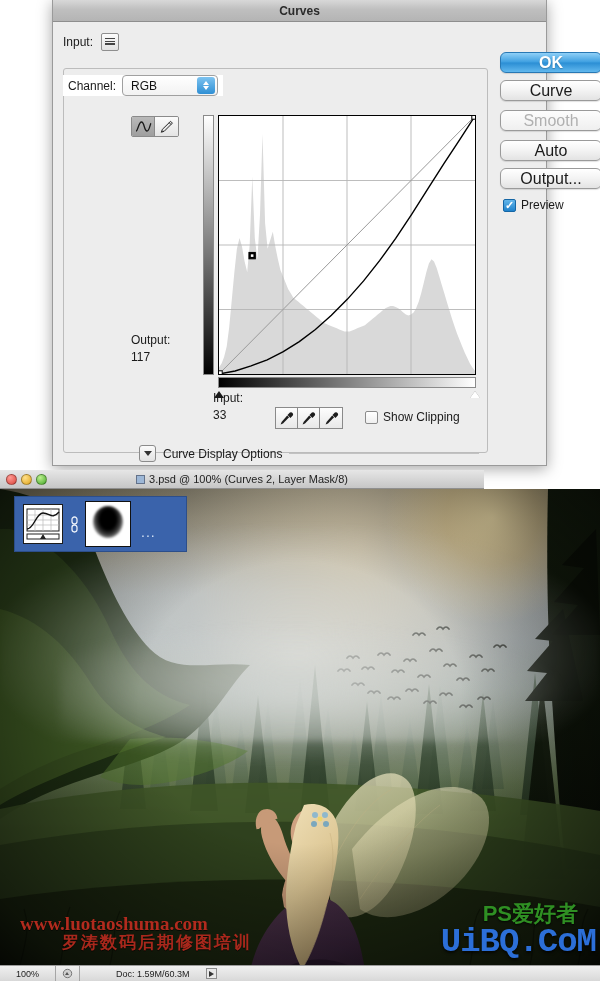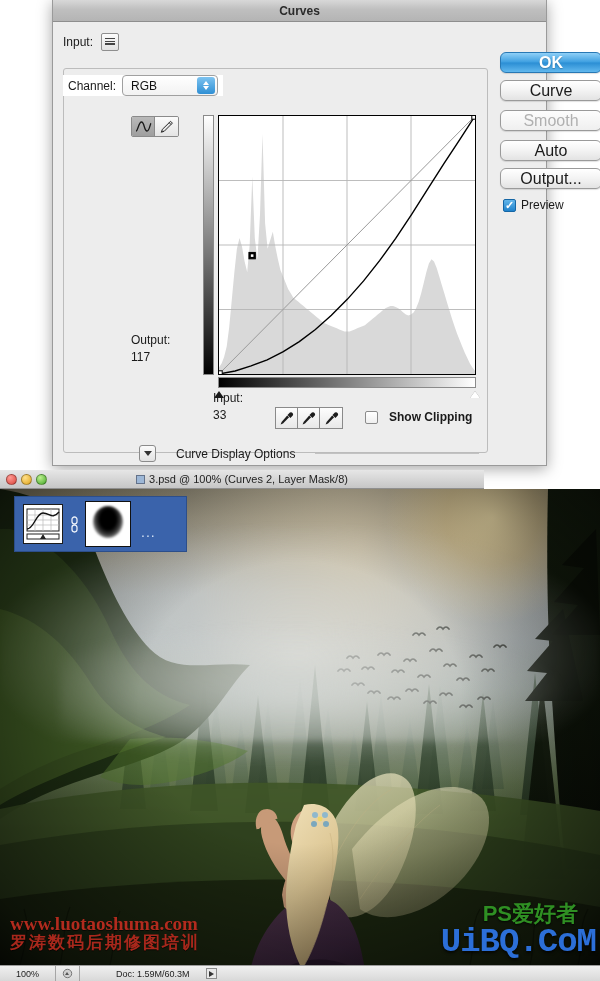--- a/index.html
+++ b/index.html
@@ -140,39 +140,39 @@
   }
   .dropper {
     width: 22px; height: 20px; display: flex; align-items: center; justify-content: center;
     background: linear-gradient(to bottom,#fdfdfd,#e8e8e8);
     border-right: 1px solid #8a8a8a;
   }
   .dropper:last-child { border-right: none; }
 
   .clip-row {
     position: absolute; left: 312px; top: 388px;
-    display: flex; align-items: center; gap: 11px; font-weight: bold;
+    display: flex; align-items: center; gap: 5px;
   }
   .cb {
     width: 13px; height: 13px; border: 1px solid #8b8b8b; border-radius: 2px;
     background: linear-gradient(to bottom,#ffffff,#efefef);
     display: flex; align-items: center; justify-content: center;
   }
   .cb.checked {
     background: linear-gradient(to bottom,#63b6ea,#1f82cc);
     border-color: #1566a5;
   }
   .cb.checked::after {
     content: "✓"; color: #fff; font-size: 11px; line-height: 11px; font-weight: bold;
   }
 
   
   .cdo-row {
     position: absolute; left: 86px; top: 423px;
-    display: flex; align-items: center; gap: 20px; width: 340px;
+    display: flex; align-items: center; gap: 7px; width: 340px;
   }
   .disclosure {
     width: 17px; height: 17px; border: 1px solid #8b8b8b; border-radius: 3px;
     background: linear-gradient(to bottom,#fbfbfb,#e2e2e2);
     display: flex; align-items: center; justify-content: center;
   }
   .disclosure i {
     width: 0; height: 0; border-left: 4px solid transparent;
     border-right: 4px solid transparent; border-top: 5px solid #333;
   }
@@ -282,30 +282,30 @@
     background: radial-gradient(ellipse at 50% 42%, #000 0%, #000 38%, #3a3a3a 58%, #c9c9c9 80%, #fff 100%);
     filter: blur(1.2px);
   }
   .dots {
     color: #d5e2f5; font-size: 14px; letter-spacing: 1px; line-height: 10px;
     margin-left: 4px; align-self: flex-end; margin-bottom: 14px;
   }
 
   
   .wm-left {
-    position: absolute; left: 10px; bottom: 13px; line-height: 1.05;
+    position: absolute; left: 20px; bottom: 13px; line-height: 1.05;
     pointer-events: none;
   }
   .wm-left .wm1 {
     font-family: "Liberation Serif", serif; font-size: 19px; font-weight: bold;
     color: #b22b1e; text-shadow: 0 1px 0 rgba(0,0,0,0.6);
   }
   .wm-left .wm2 {
     font-size: 17px; font-weight: bold; color: #a8281c;
-    letter-spacing: 2px; text-shadow: 0 1px 0 rgba(0,0,0,0.6);
+    letter-spacing: 2px; text-shadow: 0 1px 0 rgba(0,0,0,0.6); margin-left: 42px;
   }
   .wm-right {
     position: absolute; right: 4px; bottom: 4px; text-align: right; pointer-events: none;
   }
   .wm-right .wmg {
     font-size: 22px; font-weight: bold; color: #2f8f23;
     text-shadow: 0 1px 2px rgba(0,0,0,0.8); margin-right: 18px; margin-bottom: -6px;
   }
   .wm-right .wmb {
     font-family: Liberation Mono, monospace; font-size: 34px; font-weight: bold;

